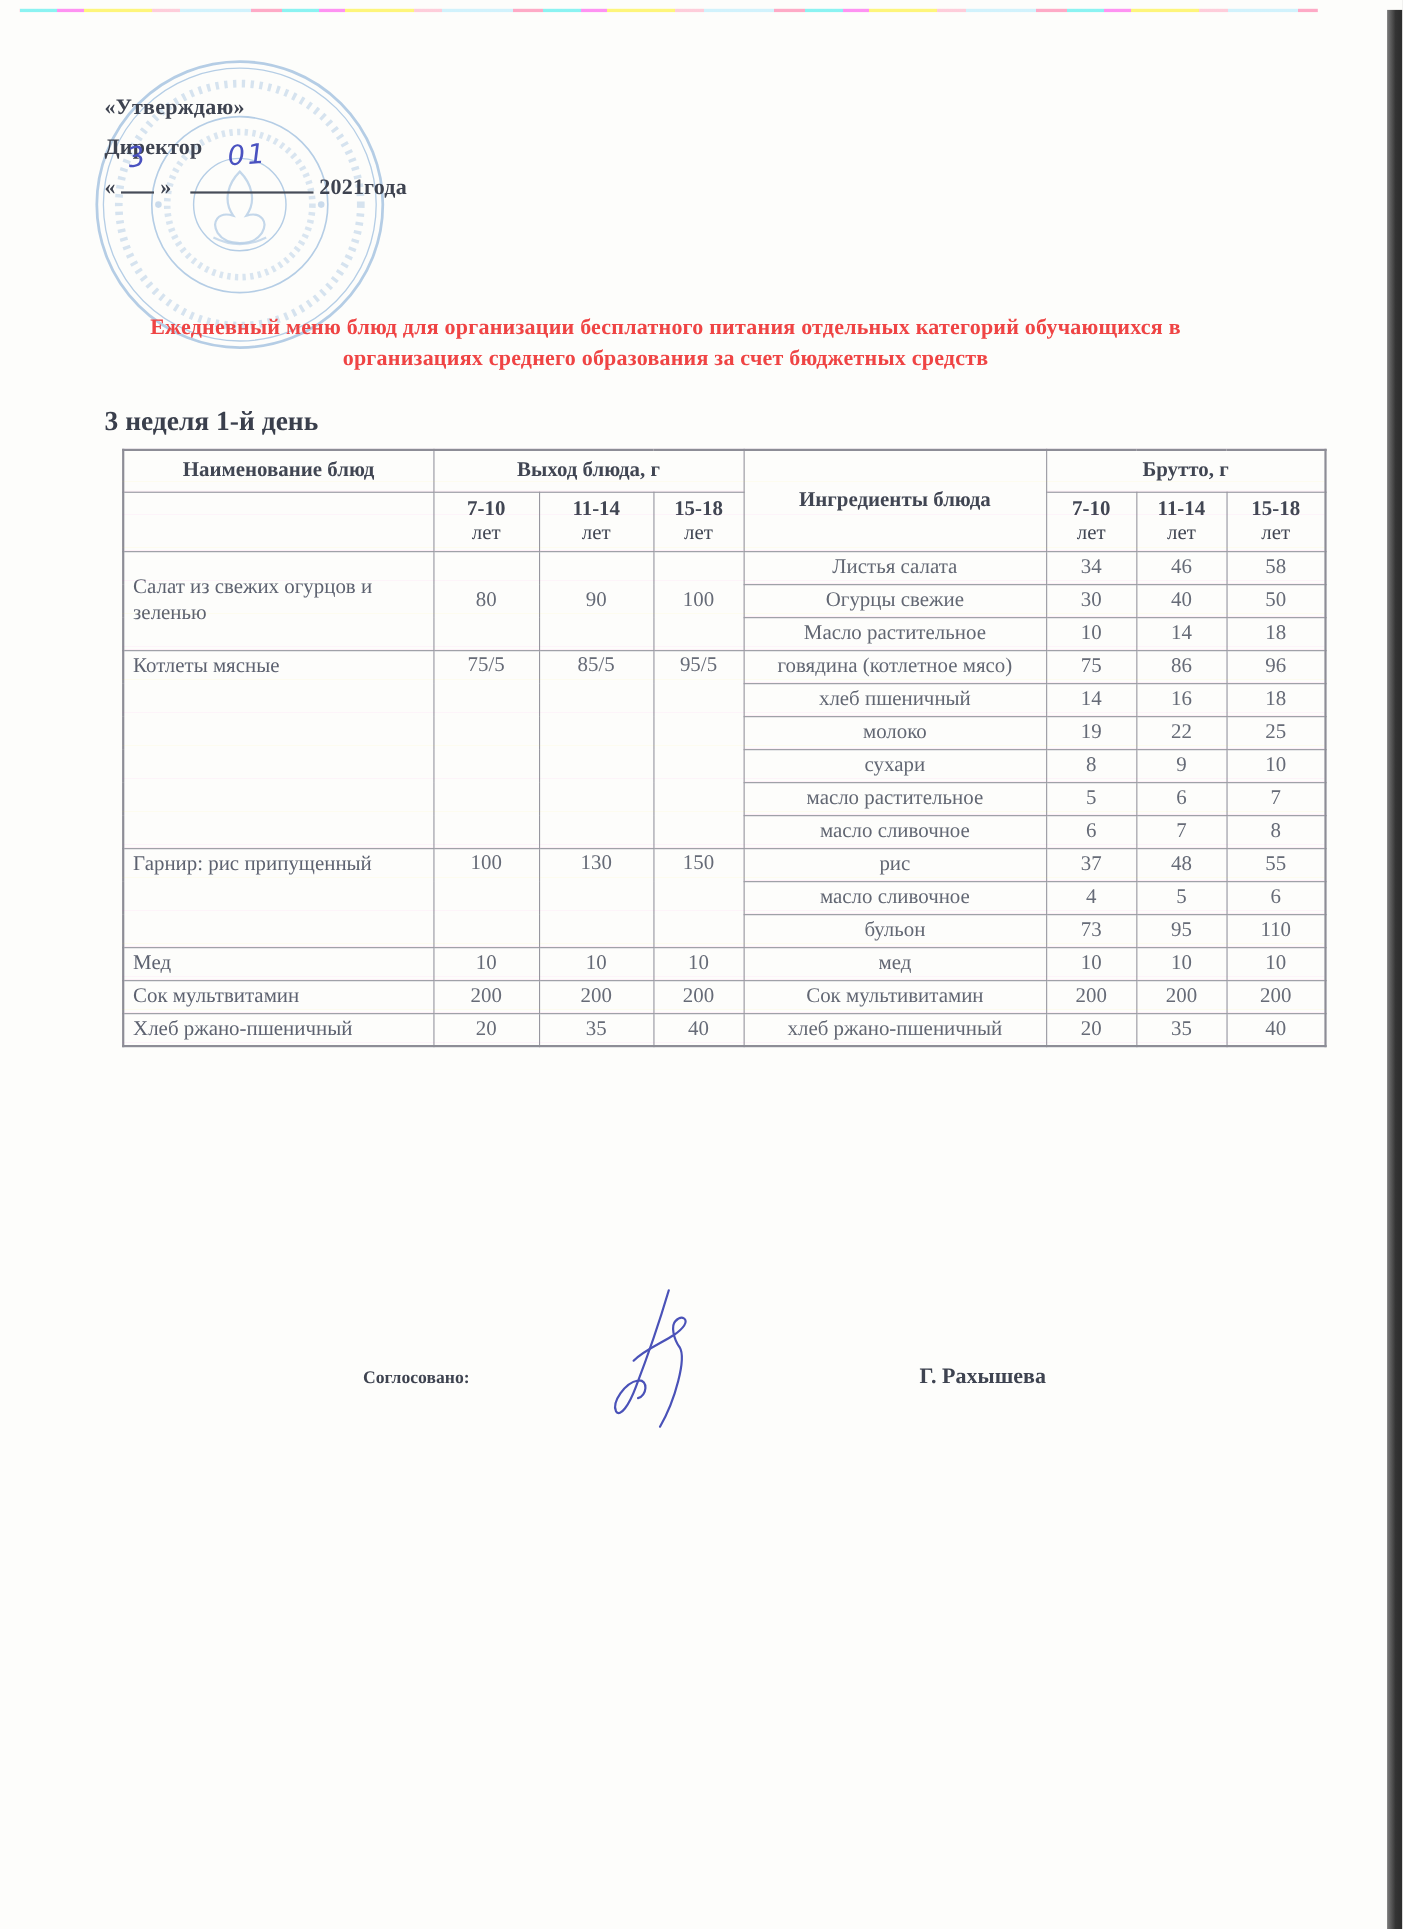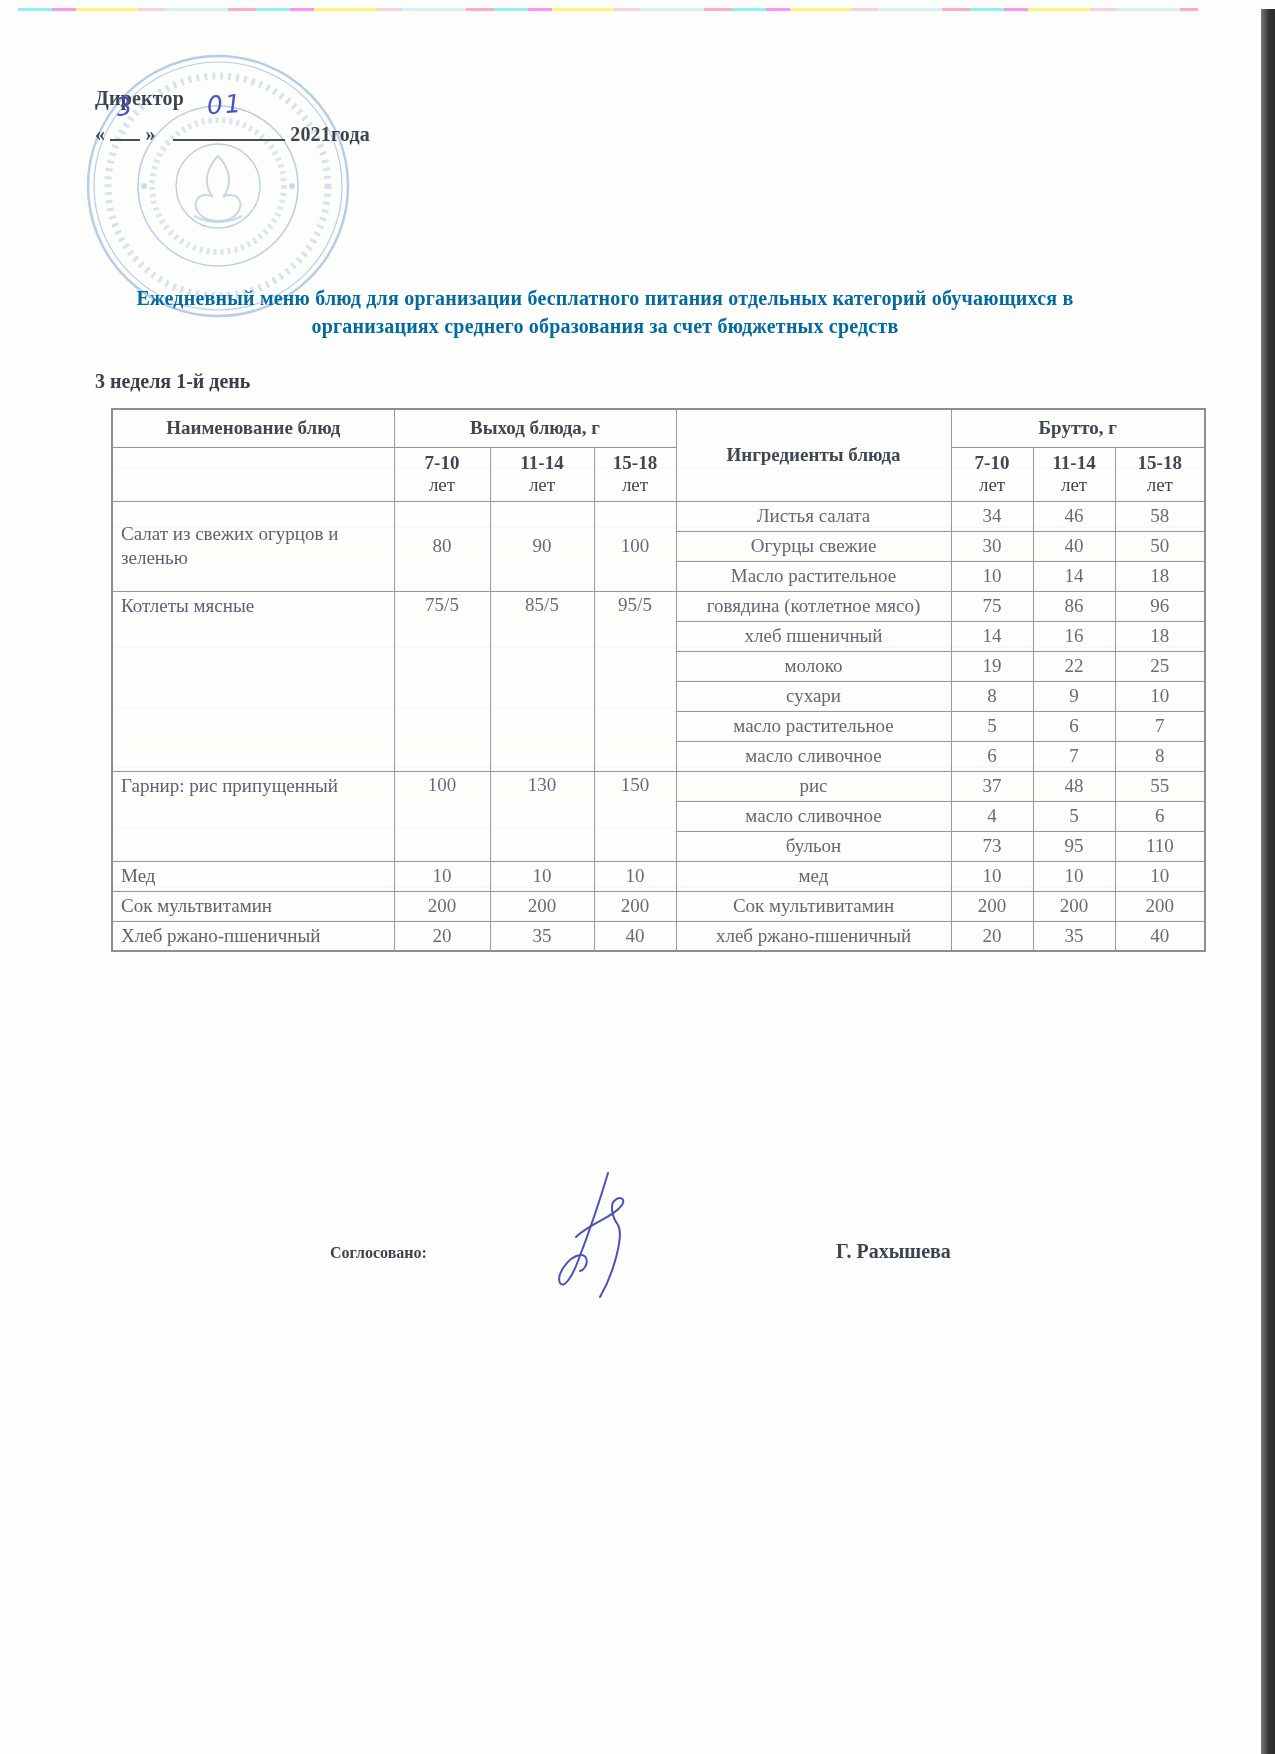--- a/index.html
+++ b/index.html
@@ -42,29 +42,29 @@
   .sig-svg{position:absolute;left:2px;top:-46px;pointer-events:none;}
   
   .stamp{
     position:absolute;left:82px;top:48px;width:272px;height:276px;
     opacity:.5;mix-blend-mode:multiply;pointer-events:none;
   }
   
   .doc-title{
     position:absolute;left:105px;top:284px;width:1000px;
     text-align:center;font-weight:bold;font-size:20px;line-height:28px;
-    color:#0369a1;letter-spacing:.2px;
+    color:#ef4444;letter-spacing:.2px;
   }
   .season{
     position:absolute;left:105px;top:350px;width:1000px;
     text-align:center;font-weight:bold;font-size:20px;color:#3a3f4c;
   }
   .week-day{
     position:absolute;left:95px;top:370px;
-    font-weight:bold;font-size:20px;color:#3a3f4c;
+    font-weight:bold;font-size:25px;color:#3a3f4c;
   }
   
   .menu-table{
     position:absolute;left:111px;top:408px;width:1093px;
     border-collapse:collapse;table-layout:fixed;
     font-size:19px;color:#5e6370;padding-left:12px;
   }
   .menu-table th,.menu-table td{
     border:1px solid #97979f;
     padding:2px 8px;
@@ -113,20 +113,21 @@
       <circle cx="136" cy="138" r="66" stroke-width="6" stroke-dasharray="3 4" opacity=".5"></circle>
       <circle cx="136" cy="138" r="42" stroke-width="1.3"></circle>
       <path d="M136,108 c-10,10 -16,26 -6,40 c-14,-4 -20,6 -14,16 c8,12 32,12 40,0 c6,-10 0,-20 -14,-16 c10,-14 4,-30 -6,-40 z" stroke-width="2" opacity=".8"></path>
       <path d="M112,168 q24,12 48,0" stroke-width="2" opacity=".7"></path>
       <circle cx="62" cy="138" r="3" fill="#6fa0d4" stroke="none" opacity=".7"></circle>
       <circle cx="210" cy="138" r="3" fill="#6fa0d4" stroke="none" opacity=".7"></circle>
     </g>
   </svg>
 
   <div class="approval">
+    <div class="line">«Утверждаю»</div>
     <div class="line">Директор</div>
     <div class="line">
       <span>«</span>
       <span class="sig-wrap">
         <span class="u-line" style="width:30px;"></span>
         <span class="hw hw-day">3</span>
       </span>
       <span>»</span>
       <span class="sig-wrap" style="margin-left:12px;">
         <span class="u-line" style="width:112px;"></span>

